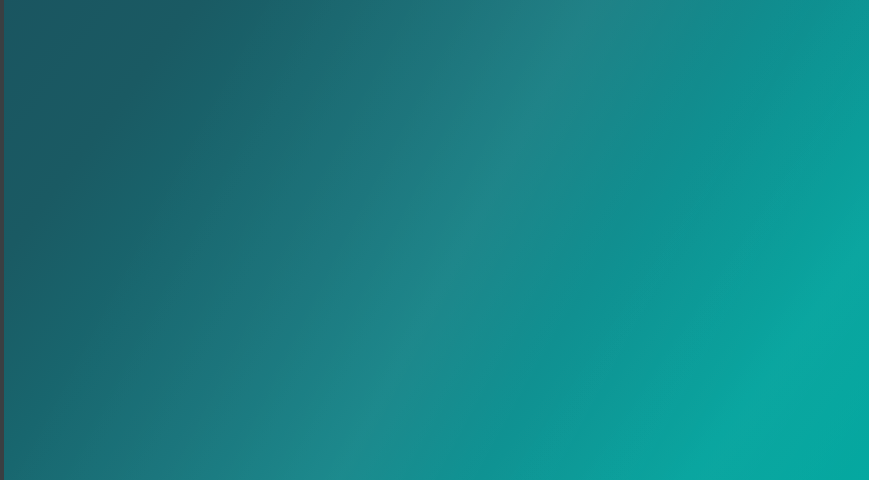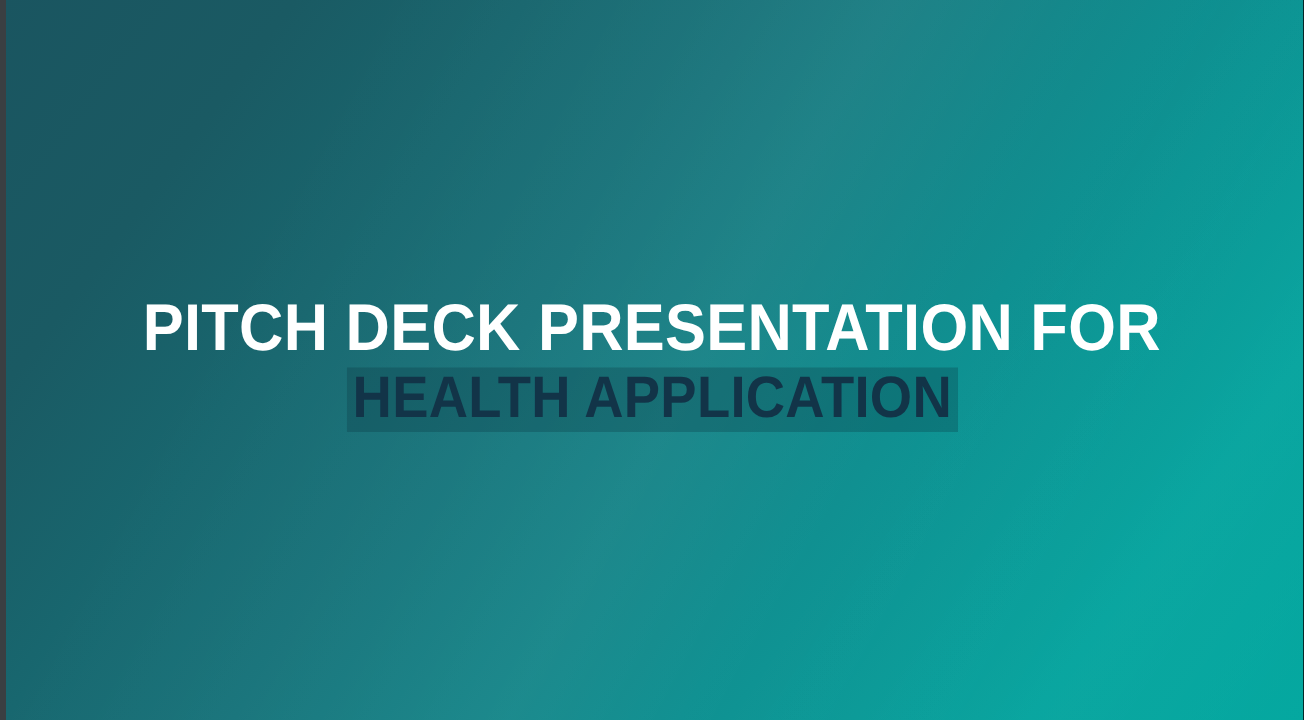--- a/index.html
+++ b/index.html
@@ -120,23 +120,14 @@
 <div id="slide-root">
 
   <div class="slide-bg"></div>
 
   <div class="slide-sheen"></div>
 
   <div class="slide-sheen-2"></div>
 
   <div class="edge-strip-left"></div>
 
-  <div class="title-block">
-
-    <span class="title-line title-line-primary">PITCH DECK PRESENTATION FOR</span>
-
-    <span class="subtitle-row">
-      <span class="title-line title-line-secondary">HEALTH APPLICATION</span>
-    </span>
-
-  </div>
 
 </div>
 
 </body></html>

